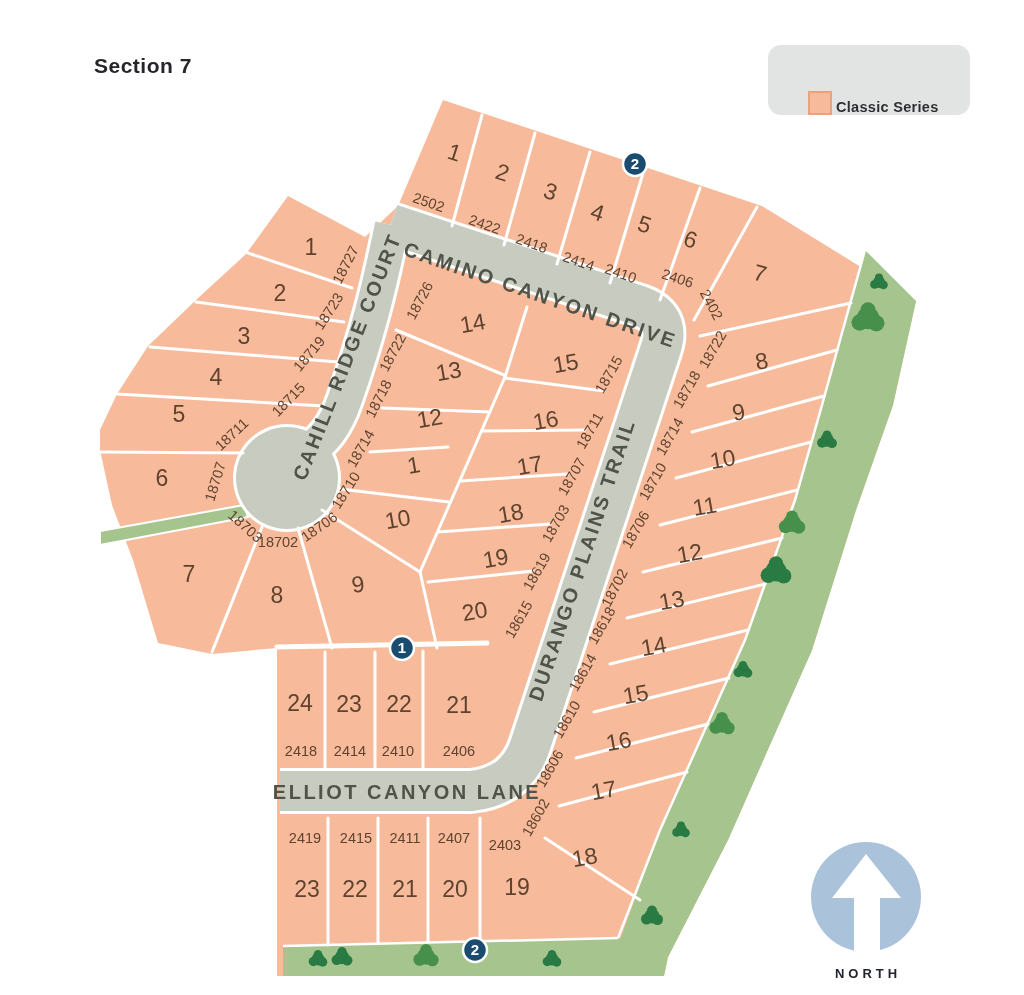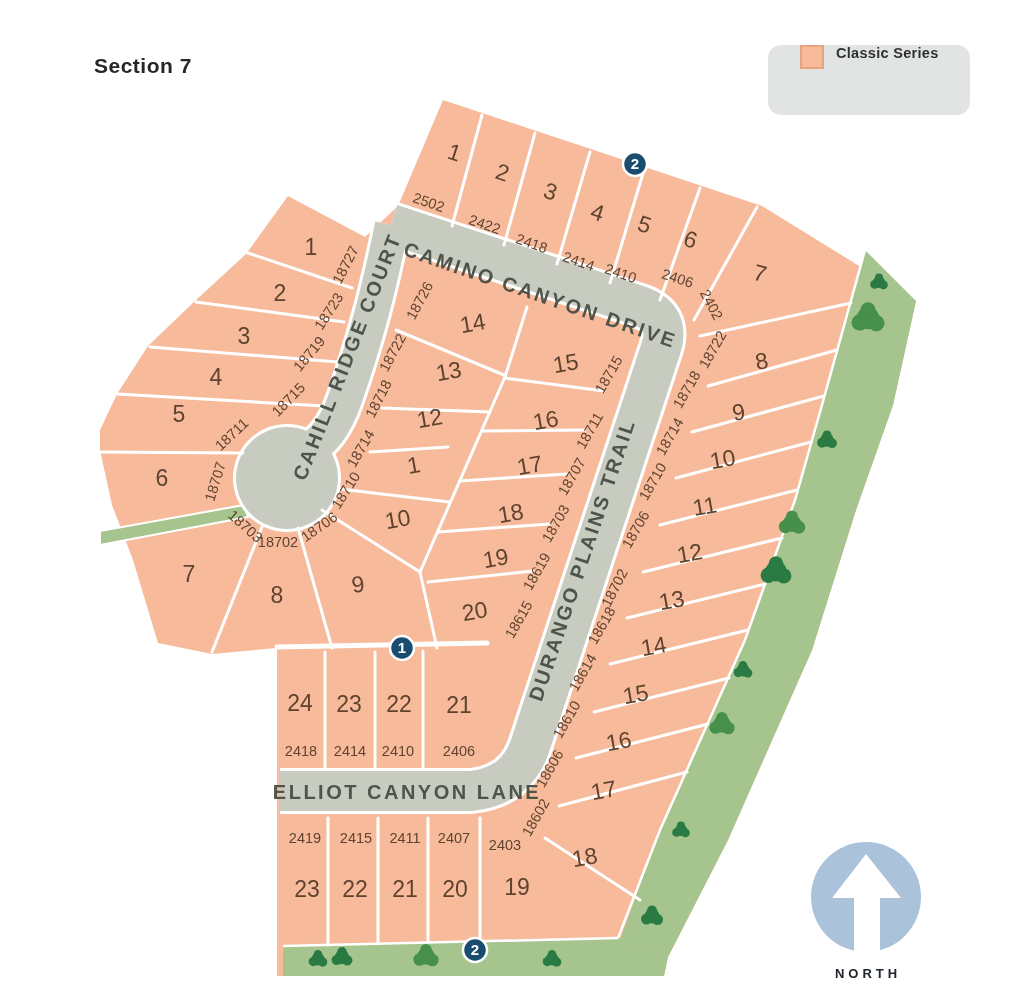--- a/index.html
+++ b/index.html
@@ -6,21 +6,21 @@
     --lot-fill:#F7BB9B; --lot-line:#FFFFFF; --street:#C8CCC0; --street-text:#4F544A;
     --green-space:#A6C58E; --tree-dark:#297B43; --tree-mid:#47904C; --text-brown:#5F432F;
     --marker-bg:#1A4C70; --marker-text:#FFFFFF; --legend-bg:#E2E4E4; --legend-swatch-border:#E8A37E;
     --north-blue:#ABC3DA; --title-text:#26262A; --page-bg:#FFFFFF;
   }
   html,body{margin:0;padding:0;background:#fff;}
   body{font-family:"Liberation Sans",sans-serif;}
   .page{position:relative;width:1024px;height:995px;background:var(--page-bg);overflow:hidden;}
   .title{position:absolute;left:94px;top:54px;font-size:21px;font-weight:bold;color:var(--title-text);letter-spacing:0.5px;}
   .legend{position:absolute;left:768px;top:45px;width:202px;height:70px;background:var(--legend-bg);
-    border-radius:13px;display:flex;align-items:flex-start;padding-left:32px;box-sizing:border-box;gap:12px;}
+    border-radius:13px;display:flex;align-items:flex-end;padding-left:40px;box-sizing:border-box;gap:4px;}
   .legend-swatch{width:20px;height:20px;background:var(--lot-fill);border:2px solid var(--legend-swatch-border);}
   .legend-label{font-size:14.5px;font-weight:bold;color:#2E2F33;letter-spacing:0.3px;}
   svg.map{position:absolute;left:0;top:0;}
   .lot-poly{fill:var(--lot-fill);}
   .green{fill:var(--green-space);}
   .green-edge{fill:none;stroke:var(--lot-line);stroke-width:2.5;}
   .casing{fill:none;stroke:#FFFFFF;stroke-linecap:butt;stroke-linejoin:round;}
   .road{fill:none;stroke:var(--street);stroke-linecap:butt;stroke-linejoin:round;}
   .lot-line{stroke:var(--lot-line);stroke-width:3;stroke-linecap:round;fill:none;}
   .tree-dark{fill:var(--tree-dark);}

